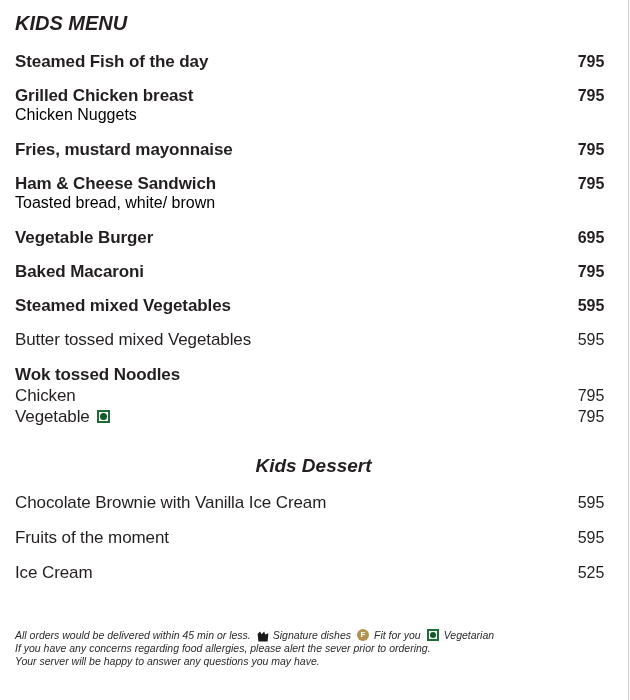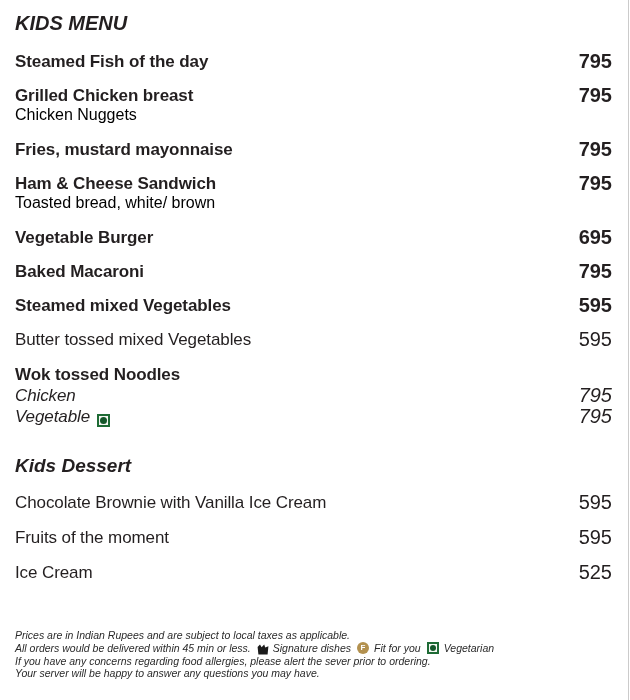--- a/index.html
+++ b/index.html
@@ -5,37 +5,37 @@
   html,body{margin:0;padding:0;background:#ffffff;}
   body{width:630px;height:700px;overflow:hidden;
        font-family:"Liberation Sans","DejaVu Sans",sans-serif;color:#231f20;}
   .page{position:relative;width:630px;height:700px;box-sizing:border-box;
         padding:12px 18px 0 15px;}
   .edge{position:absolute;top:0;bottom:0;right:1px;width:1px;background:#cbcbcb;}
 
   h1.menu-title{font-size:20px;font-weight:700;font-style:italic;
         margin:0 0 17px 0;letter-spacing:0;color:#231f20;}
   h2.section-title{font-size:19px;font-weight:700;font-style:italic;
-        margin:28px 0 16px 0;color:#231f20;}
+        margin:28px 0 16px 0;color:#231f20;text-align:center;}
 
   .row{display:flex;justify-content:space-between;align-items:flex-start;
        margin-bottom:15px;}
   .row.has-sub{margin-bottom:16px;}
   .row.tight{margin-bottom:0;}
   .nm{font-size:17px;font-weight:700;line-height:19px;color:#231f20;letter-spacing:-0.1px;}
   .sub{font-size:16px;font-weight:400;line-height:19px;color:#000000;}
-  .pr{font-size:20px;font-weight:700;line-height:19px;min-width:42px;text-align:right;
+  .pr{font-size:16px;font-weight:700;line-height:19px;min-width:42px;text-align:center;
       color:#231f20;}
   .light .nm,.light .pr{font-weight:400;}
   .group{margin-bottom:8px;}
-  .group .row{line-height:21px;font-style:italic;}
+  .group .row{line-height:21px;}
   .group .nm{line-height:21px;}
   .group .pr{line-height:21px;}
 
-  .name-with-icon{display:flex;align-items:flex-end;}
+  .name-with-icon{display:flex;align-items:center;}
 
   
   .veg-icon{display:inline-flex;align-items:center;justify-content:center;
       width:13px;height:13px;border:2px solid #1e6b35;background:#f4f7f2;
       margin-left:7px;box-sizing:border-box;}
   .veg-icon .dot{width:7px;height:7px;border-radius:50%;background:#14572a;}
   .veg-icon.small{width:12px;height:12px;border-width:2px;margin-left:6px;margin-right:5px;}
   .veg-icon.small .dot{width:6px;height:6px;}
 
   
@@ -132,21 +132,20 @@
     <div class="nm">Fruits of the moment</div>
     <div class="pr">595</div>
   </div>
 
   <div class="row light">
     <div class="nm">Ice Cream</div>
     <div class="pr">525</div>
   </div>
 
   <div class="footer">
-    <div class="fline">Prices are in Indian Rupees and are subject to local taxes as applicable.</div>
     <div class="legend-line">
       <span>All orders would be delivered within 45 min or less.</span>
       <span class="sig-icon">
           <svg width="12" height="11" viewBox="0 0 12 11">
             <path d="M0.6,3 L3,0.6 L4.6,3.2 L7.2,0.6 L8.2,3.6 L11.4,2.2 L10.6,10.4 L1.4,10.4 Z" fill="#1b1b1b"></path>
           </svg>
         </span>
       <span>Signature dishes</span>
       <span class="fit-icon">F</span>
       <span>Fit for you</span>

